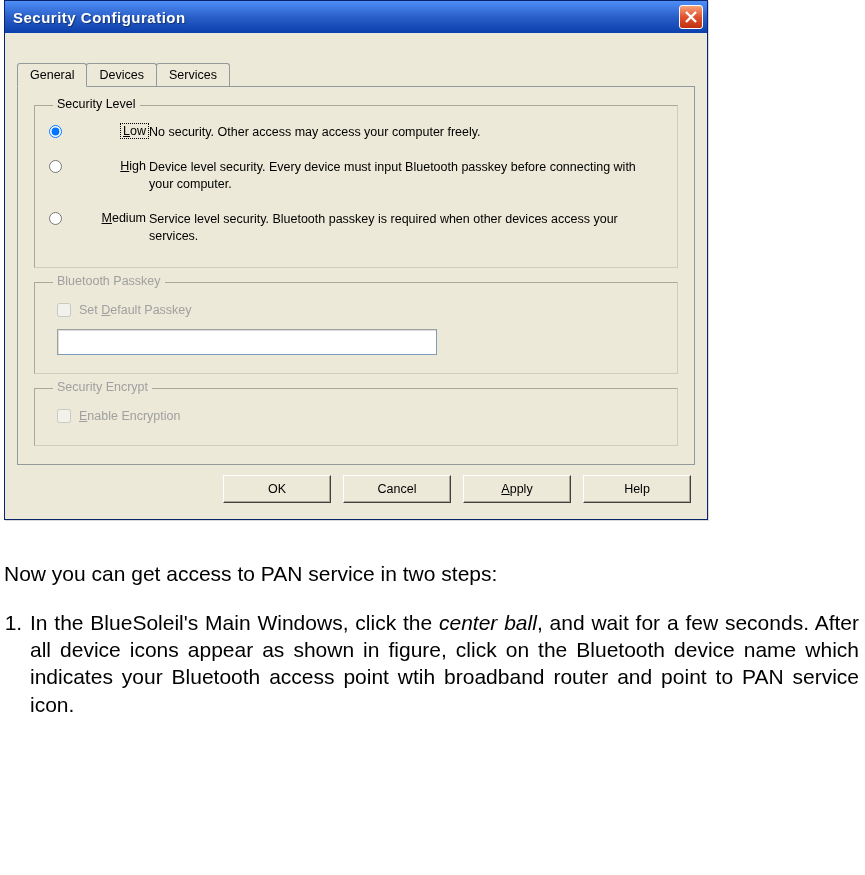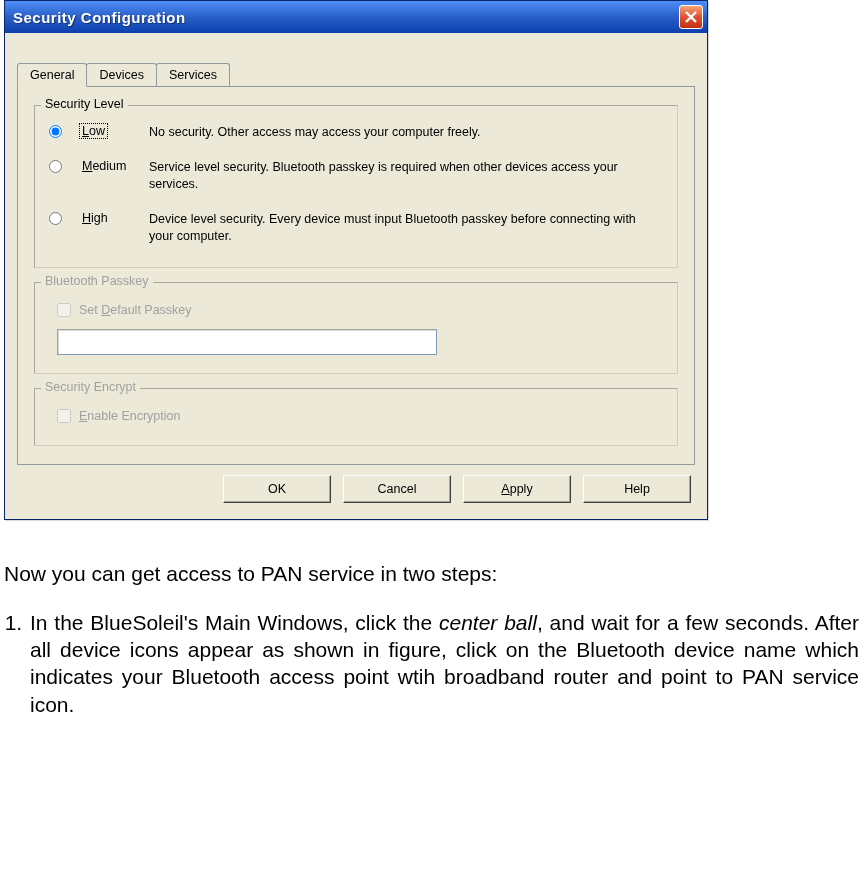--- a/index.html
+++ b/index.html
@@ -95,21 +95,21 @@
     border: 1px solid #d0cdbd;
     border-top-color: #aca899;
     border-left-color: #aca899;
     padding: 18px 14px 18px 14px;
     margin-bottom: 14px;
     position: relative;
   }
   .groupbox-title {
     position: absolute;
     top: -9px;
-    left: 6px;
+    left: 18px;
     background: #ece9d8;
     padding: 0 4px;
     font-size: 12.5px;
     color: #000;
   }
   .groupbox.disabled .groupbox-title,
   .groupbox.disabled label,
   .groupbox.disabled .chk-label {
     color: #a0a0a0;
   }
@@ -122,20 +122,21 @@
   .radio-row:last-child { margin-bottom: 4px; }
   .radio-col1 {
     width: 30px;
     flex: 0 0 30px;
     padding-top: 1px;
   }
   .radio-col2 {
     width: 70px;
     flex: 0 0 70px;
     padding-top: 0px;
+    text-align: right;
   }
   .radio-col2 label {
     padding: 1px 3px;
   }
   .radio-col2 label.focused {
     border: 1px dotted #000;
     padding: 0px 2px;
   }
   .radio-col3 {
     flex: 1;
@@ -245,33 +246,33 @@
               <label class="focused"><span class="u">L</span>ow</label>
             </div>
             <div class="radio-col3">No security. Other access may access your computer freely.</div>
           </div>
 
           <div class="radio-row">
             <div class="radio-col1">
               <input type="radio" name="seclevel" style="">
             </div>
             <div class="radio-col2">
-              <label><span class="u">M</span>edium</label>
-            </div>
-            <div class="radio-col3">Service level security. Bluetooth passkey is required when other devices access your services.</div>
+              <label><span class="u">H</span>igh</label>
+            </div>
+            <div class="radio-col3">Device level security. Every device must input Bluetooth passkey before connecting with your computer.</div>
           </div>
 
           <div class="radio-row">
             <div class="radio-col1">
               <input type="radio" name="seclevel" style="">
             </div>
             <div class="radio-col2">
-              <label><span class="u">H</span>igh</label>
-            </div>
-            <div class="radio-col3">Device level security. Every device must input Bluetooth passkey before connecting with your computer.</div>
+              <label><span class="u">M</span>edium</label>
+            </div>
+            <div class="radio-col3">Service level security. Bluetooth passkey is required when other devices access your services.</div>
           </div>
         </div>
 
         <div class="groupbox disabled">
           <span class="groupbox-title">Bluetooth Passkey</span>
           <div class="chk-row">
             <input type="checkbox" disabled="" style="">
             <span class="chk-label">Set <span class="u">D</span>efault Passkey</span>
           </div>
           <input class="textfield" type="text" disabled="" style="">

